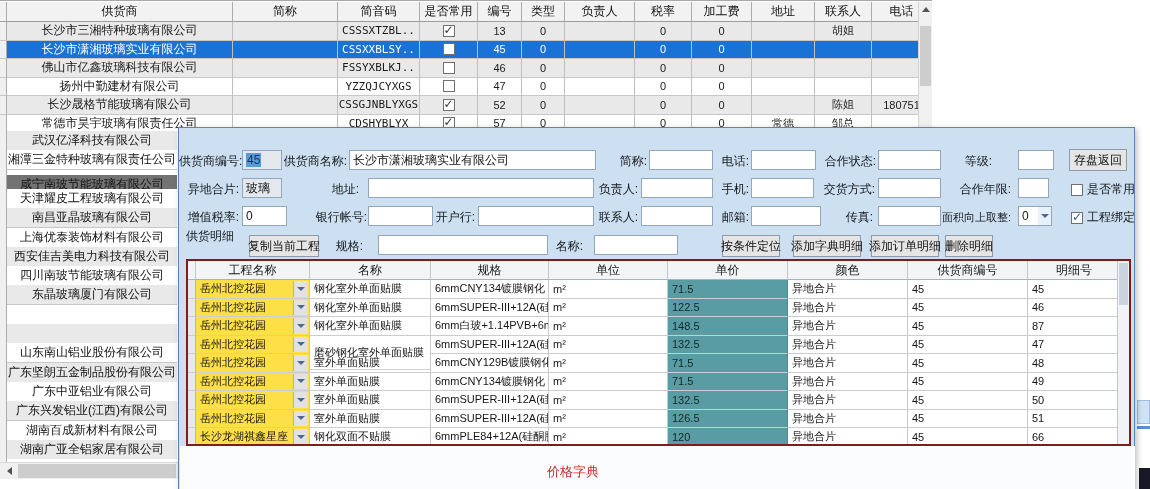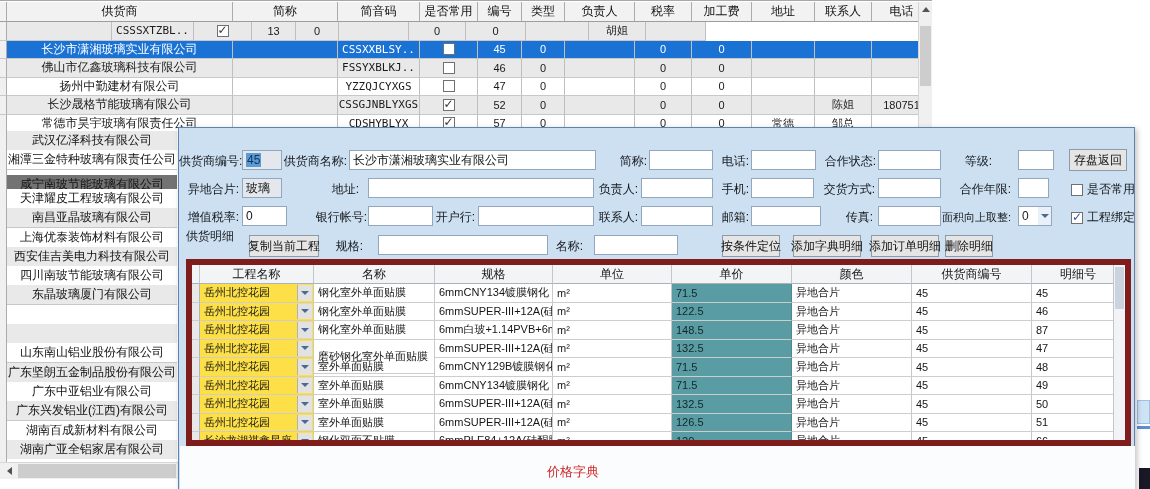--- a/index.html
+++ b/index.html
@@ -60,21 +60,21 @@
        display:flex;align-items:center;justify-content:center;font-size:12px;color:#111;white-space:nowrap;}
   .cbx-wrap{position:absolute;display:flex;align-items:center;gap:4px;font-size:12px;color:#15181c;white-space:nowrap;}
   .cb.blue.on::after{color:#2855a0;}
   .combo{position:absolute;height:20px;background:#fff;border:1px solid #92a6bd;box-sizing:border-box;display:flex;align-items:center;font-size:12px;}
   .combo .val{flex:1;padding-left:3px;}
   .combo .arrow{width:13px;height:100%;display:flex;align-items:center;justify-content:center;background:#e8f0fa;}
   .tri-dn{width:0;height:0;border-left:4px solid transparent;border-right:4px solid transparent;border-top:4px solid #4a6a92;}
   .section-title{position:absolute;font-size:12px;color:#15181c;}
 
   
-  .grid{position:absolute;left:7px;top:131px;width:945px;height:187px;background:#fff;border:6px solid #7f1d1d;box-sizing:border-box;overflow:hidden;text-decoration:underline;}
+  .grid{position:absolute;left:7px;top:131px;width:945px;height:187px;background:#fff;border:2px solid #7f1d1d;box-sizing:border-box;overflow:hidden;text-decoration:underline;}
   .grow{position:absolute;left:0;display:flex;width:933px;}
   .gcell{box-sizing:border-box;border-right:1px solid #c9c9c9;border-bottom:1px solid #cdcdcd;overflow:hidden;white-space:nowrap;
          display:flex;align-items:center;padding-left:4px;font-size:11px;color:#161616;}
   .ghead .gcell{background:#f3f4f6;border-right:1px solid #c2c6cc;border-bottom:1px solid #aab2ba;justify-content:center;padding-left:0;font-size:12px;}
   .gcorner{background:#e8e8e8;border-right:1px solid #b5b5b5;}
   .combo-cell{background:#fde047;position:relative;}
   .combo-cell .cc-arrow{position:absolute;right:1px;top:1px;bottom:1px;width:14px;background:#e2e2e2;border-left:1px solid #b0b0b0;
          display:flex;align-items:center;justify-content:center;}
   .price-cell{background:#5a9ca3;border-right:1px solid #4d8b91;color:#10282a;}
   .g-scroll{position:absolute;right:0;top:0;width:12px;height:185px;background:#f1f3f6;border-left:1px solid #c2c6cc;box-sizing:border-box;}
@@ -102,20 +102,21 @@
           <div class="bgcell" style="width: 57px; height: 20px;">税率</div>
           <div class="bgcell" style="width: 60px; height: 20px;">加工费</div>
           <div class="bgcell" style="width: 63px; height: 20px;">地址</div>
           <div class="bgcell" style="width: 57px; height: 20px;">联系人</div>
           <div class="bgcell" style="width: 60px; height: 20px;">电话</div>
         </div>
       </div>
     <div id="bgRows">
         <div class="bgrow" style="top: 21px; height: 18.5px;">
           <div class="bgcell rowhdr" style="width: 7px; height: 18.5px;"></div>
+          <div class="bgcell" style="width: 226px; height: 18.5px; background: rgb(233, 233, 233); font-size: 12px;">长沙市三湘特种玻璃有限公司</div>
           <div class="bgcell" style="width: 105px; height: 18.5px; background: rgb(233, 233, 233); font-size: 11px;"></div>
           <div class="bgcell code-cell" style="width: 82px; height: 18.5px; background: rgb(233, 233, 233); font-size: 11px;">CSSSXTZBL..</div>
           <div class="bgcell" style="width: 58px; height: 18.5px; background: rgb(233, 233, 233);">
             <div class="cb on" style="display: inline-block;"></div>
           </div>
           <div class="bgcell" style="width: 44px; height: 18.5px; background: rgb(233, 233, 233); font-size: 11px;">13</div>
           <div class="bgcell" style="width: 43px; height: 18.5px; background: rgb(233, 233, 233); font-size: 11px;">0</div>
           <div class="bgcell" style="width: 70px; height: 18.5px; background: rgb(233, 233, 233); font-size: 11px;"></div>
           <div class="bgcell" style="width: 57px; height: 18.5px; background: rgb(233, 233, 233); font-size: 11px;">0</div>
           <div class="bgcell" style="width: 60px; height: 18.5px; background: rgb(233, 233, 233); font-size: 11px;">0</div>

